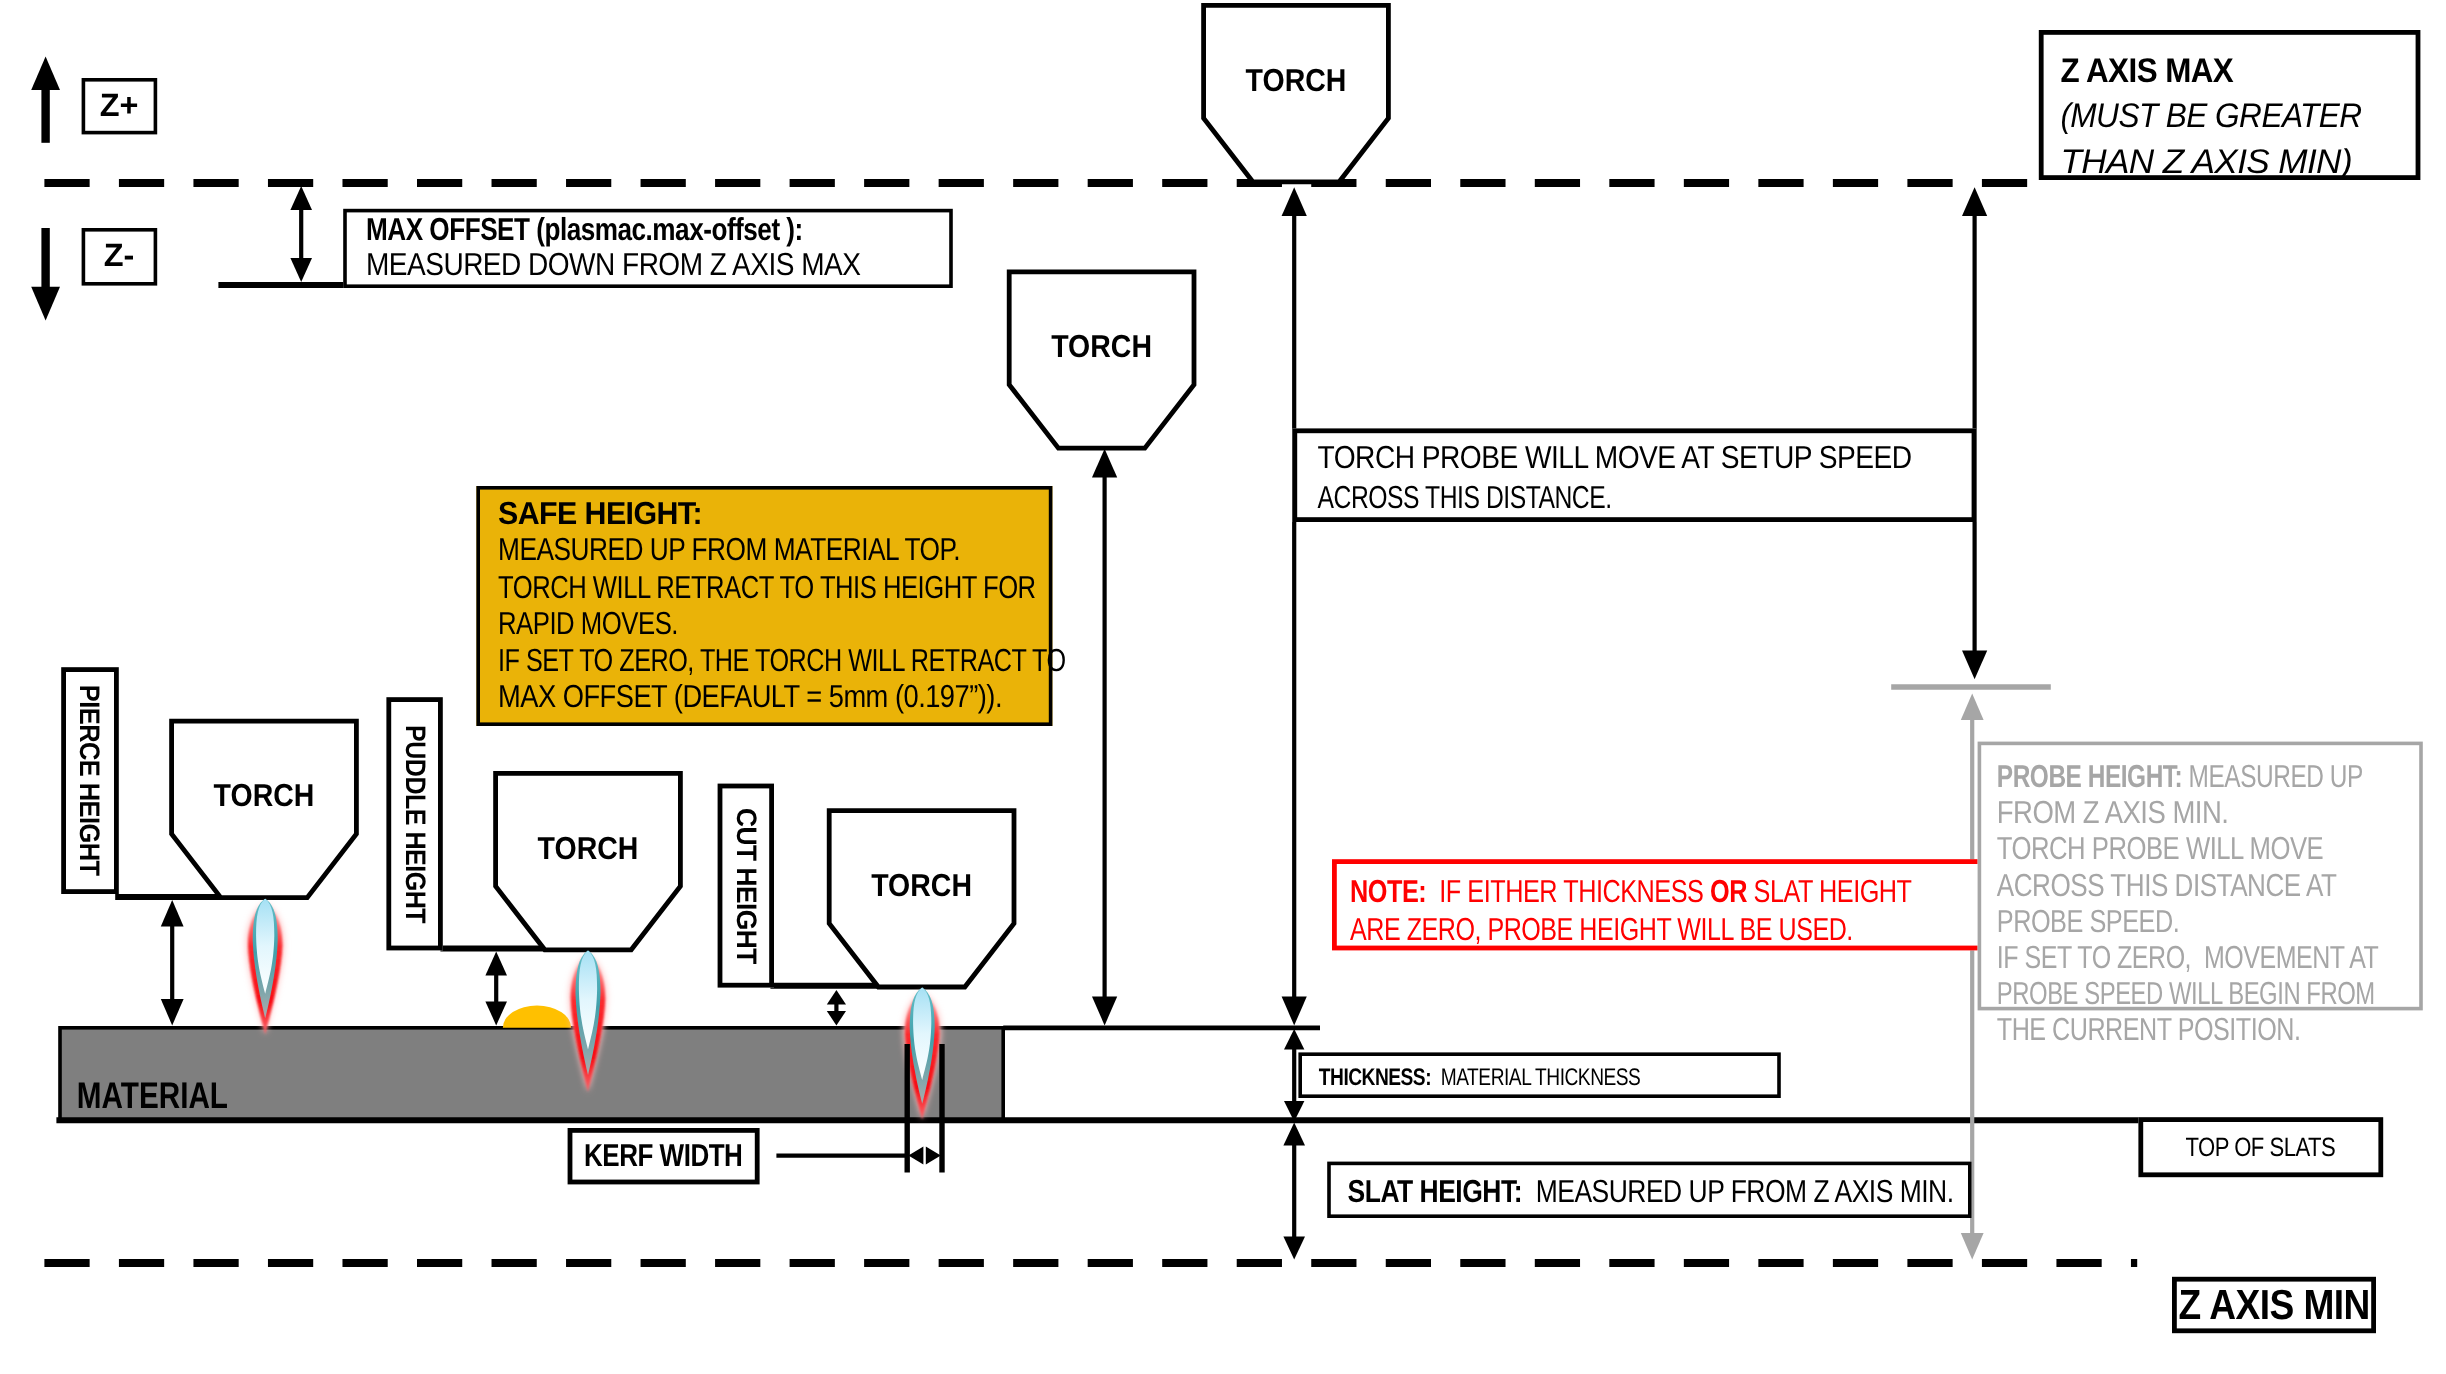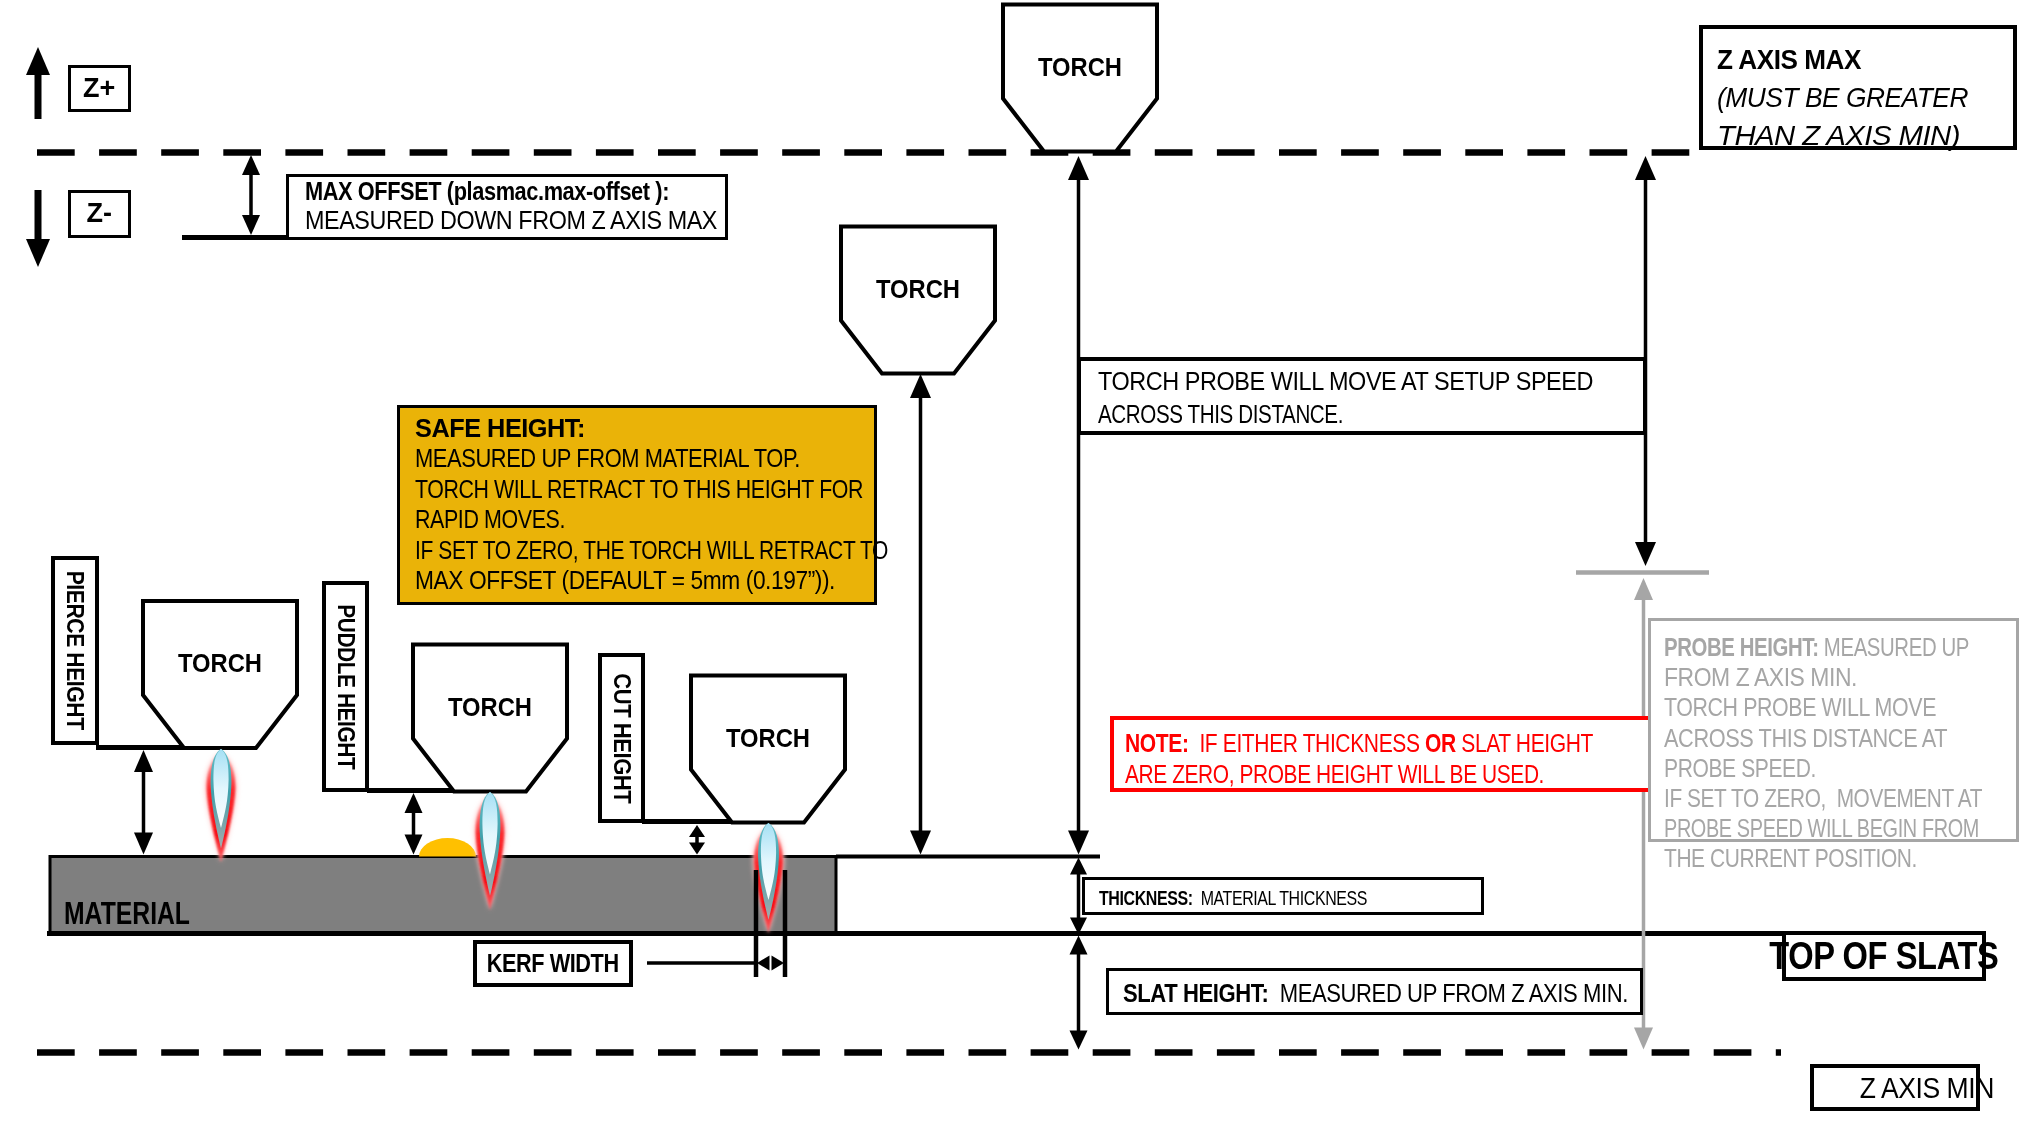--- a/index.html
+++ b/index.html
@@ -199,21 +199,21 @@
     </div>
 
 <div class="bx" style="left:67.5px;top:190px;width:63.5px;height:47.5px;border:3.5px solid #000;background:#fff;">
       <div class="ctr" style="font-size:27px;font-weight:bold;">Z-</div>
     </div>
 
 <div class="bx" style="left:1699px;top:25px;width:318px;height:125px;border:4px solid #000;background:#fff;">
       <div class="tx" style="padding:11px 0 0 14px;font-size:28.5px;line-height:38px;"><span style="display:inline-block;transform:scaleX(0.9169);transform-origin:0 50%;letter-spacing:-0.5px"><b>Z AXIS MAX</b></span><br><span style="display:inline-block;transform:scaleX(0.9236);transform-origin:0 50%;letter-spacing:-0.5px"><i>(MUST BE GREATER</i></span><br><span style="display:inline-block;transform:scaleX(1.028);transform-origin:0 50%;letter-spacing:-0.5px"><i>THAN Z AXIS MIN)</i></span></div>
     </div>
 
-<div class="bx" style="left:286px;top:174px;width:442px;height:66px;border:3.5px solid #000;background:#fff;">
+<div class="bx" style="left:286px;top:174px;width:508px;height:66px;border:3.5px solid #000;background:#fff;">
       <div class="tx" style="padding:0 0 0 16px;font-size:26.5px;line-height:28.5px;"><span style="display:inline-block;transform:scaleX(0.8218);transform-origin:0 50%;letter-spacing:-0.5px"><b>MAX OFFSET (plasmac.max-offset ):</b></span><br><span style="display:inline-block;transform:scaleX(0.8823);transform-origin:0 50%;letter-spacing:-0.5px">MEASURED DOWN FROM Z AXIS MAX</span></div>
     </div>
 
 <div class="bx" style="left:1076.5px;top:357px;width:570px;height:78px;border:4px solid #000;background:#fff;">
       <div class="tx" style="padding:4px 0 0 17px;font-size:26.5px;line-height:33px;"><span style="display:inline-block;transform:scaleX(0.8851);transform-origin:0 50%;letter-spacing:-0.5px">TORCH PROBE WILL MOVE AT SETUP SPEED</span><br><span style="display:inline-block;transform:scaleX(0.7768);transform-origin:0 50%;letter-spacing:-0.5px">ACROSS THIS DISTANCE.</span></div>
     </div>
 
 <div class="bx" style="left:397px;top:405px;width:480px;height:200px;border:3.5px solid #000;background:#eab308;">
       <div class="tx" style="padding:5px 0 0 15px;font-size:26.5px;line-height:30.4px;"><span style="display:inline-block;transform:scaleX(0.9548);transform-origin:0 50%;letter-spacing:-0.5px"><b>SAFE HEIGHT:</b></span><br><span style="display:inline-block;transform:scaleX(0.8261);transform-origin:0 50%;letter-spacing:-0.5px">MEASURED UP FROM MATERIAL TOP.</span><br><span style="display:inline-block;transform:scaleX(0.8054);transform-origin:0 50%;letter-spacing:-0.5px">TORCH WILL RETRACT TO THIS HEIGHT FOR</span><br><span style="display:inline-block;transform:scaleX(0.8089);transform-origin:0 50%;letter-spacing:-0.5px">RAPID MOVES.</span><br><span style="display:inline-block;transform:scaleX(0.7923);transform-origin:0 50%;letter-spacing:-0.5px">IF SET TO ZERO, THE TORCH WILL RETRACT TO</span><br><span style="display:inline-block;transform:scaleX(0.8584);transform-origin:0 50%;letter-spacing:-0.5px">MAX OFFSET (DEFAULT = 5mm (0.197”)).</span></div>
     </div>
@@ -246,27 +246,27 @@
 
 <div class="bx" style="left:1081.5px;top:877px;width:402.5px;height:37.5px;border:3.5px solid #000;background:#fff;">
       <div class="tx" style="padding:4px 0 0 14px;font-size:20px;line-height:29px;"><span style="display:inline-block;transform:scaleX(0.7981);transform-origin:0 50%;letter-spacing:-0.5px"><b>THICKNESS:</b>&nbsp; MATERIAL THICKNESS</span></div>
     </div>
 
 <div class="bx" style="left:1081.5px;top:968px;width:537.5px;height:47px;border:3.5px solid #000;background:#fff;margin-left:24px;">
       <div class="tx" style="padding:7px 0 0 14px;font-size:26.5px;line-height:30px;"><span style="display:inline-block;transform:scaleX(0.8323);transform-origin:0 50%;letter-spacing:-0.5px"><b>SLAT HEIGHT:</b>&nbsp; MEASURED UP FROM Z AXIS MIN.</span></div>
     </div>
 
 <div class="bx" style="left:1782px;top:931px;width:204px;height:50px;border:4px solid #000;background:#fff;">
-      <div class="ctr" style="font-size:39px;font-weight:bold;">
+      <div class="ctr" style="font-size:22px;font-weight:normal;">
         <span style="display:inline-block;transform:scaleX(0.8372);letter-spacing:-0.5px">TOP OF SLATS</span>
       </div>
     </div>
 
 <div class="bx" style="left:1810px;top:1064px;width:170px;height:47px;border:4px solid #000;background:#fff;">
-      <div class="ctr" style="font-size:30px;font-weight:normal;margin-left:32px;">
+      <div class="ctr" style="font-size:35px;font-weight:bold;">
         <span style="display:inline-block;transform:scaleX(0.8837);letter-spacing:-0.5px">Z AXIS MIN</span>
       </div>
     </div>
 
 <div class="bx" style="left:473px;top:940px;width:160px;height:47px;border:4px solid #000;background:#fff;">
       <div class="ctr" style="font-size:26.5px;font-weight:bold;">
         <span style="display:inline-block;transform:scaleX(0.8181);letter-spacing:-0.5px">KERF WIDTH</span>
       </div>
     </div>
 </div>

